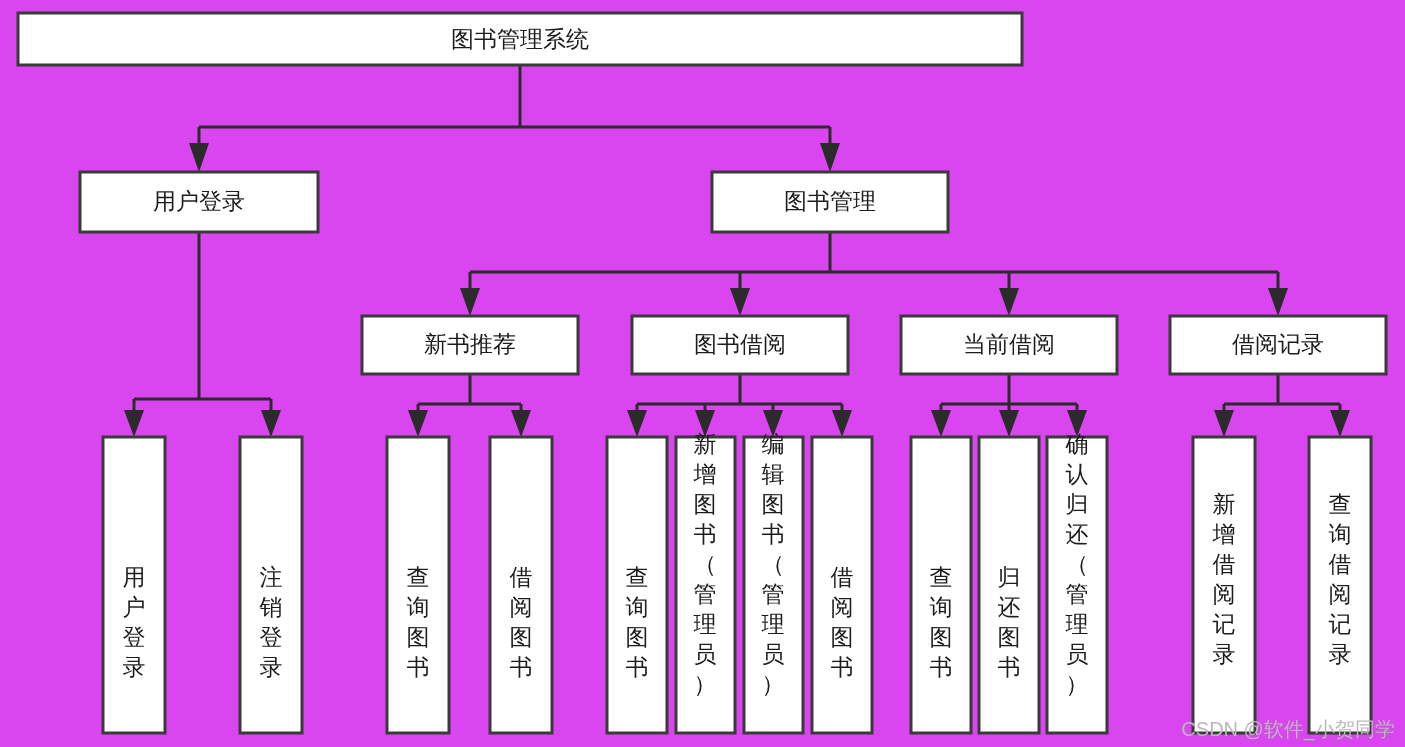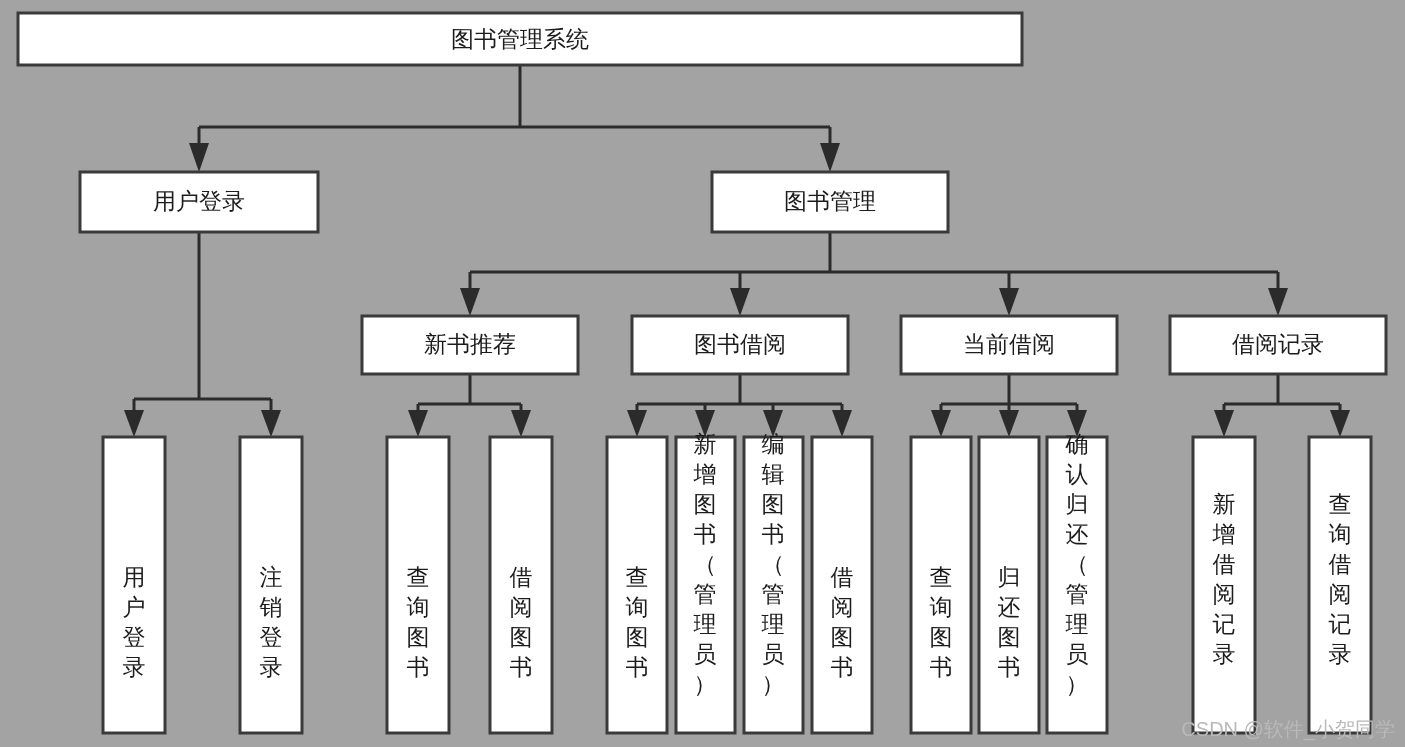--- a/index.html
+++ b/index.html
@@ -8,21 +8,21 @@
     padding: 0;
     background: #ffffff;
   }
   body {
     font-family: "Liberation Sans", "DejaVu Sans", sans-serif;
   }
   #diagram-root {
     position: relative;
     width: 1405px;
     height: 747px;
-    background: #a3a3a3;
+    background: #d946ef;
     overflow: hidden;
   }
   svg.diagram-canvas {
     position: absolute;
     left: 0;
     top: 0;
     width: 1405px;
     height: 747px;
     display: block;
   }

